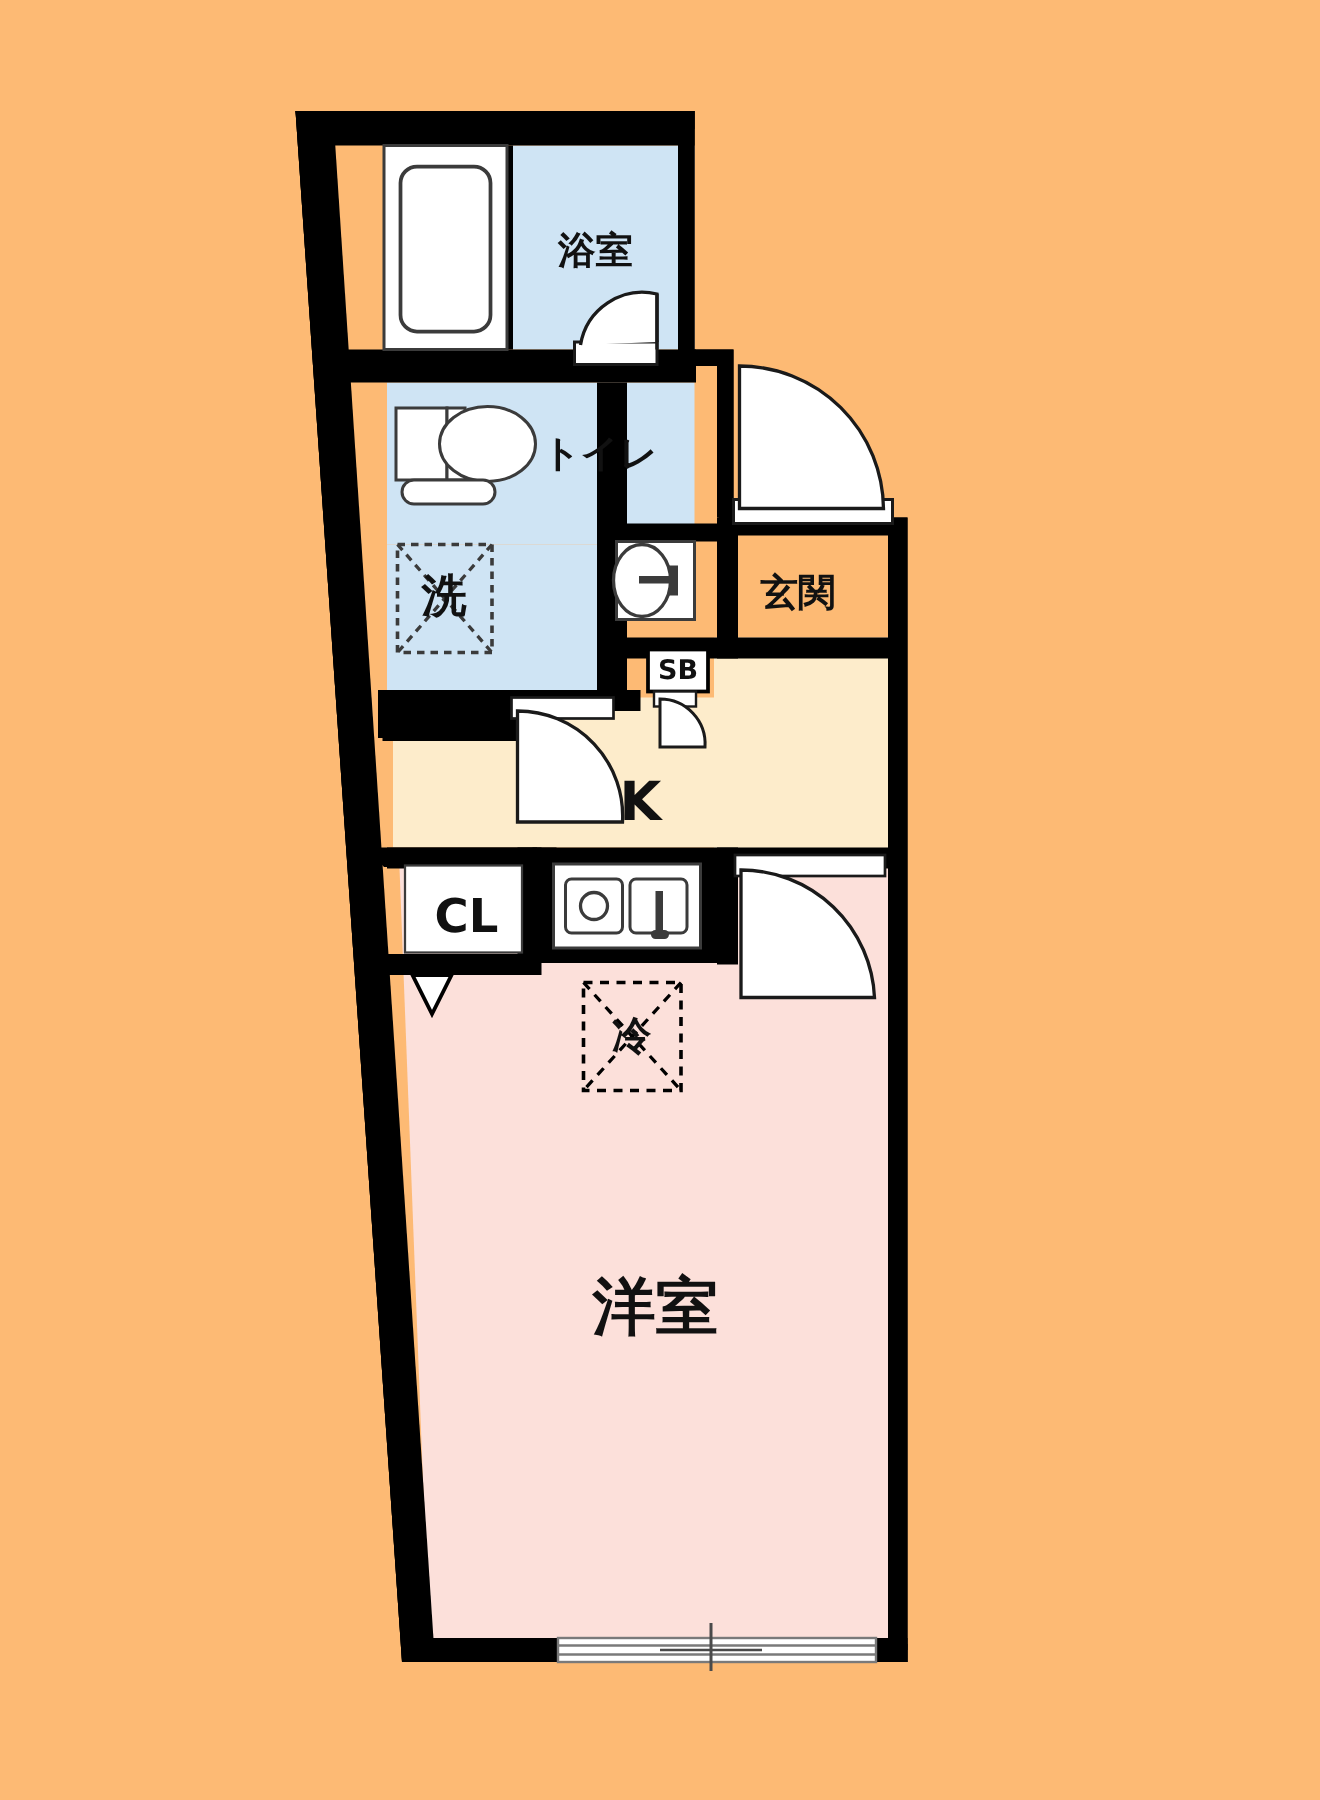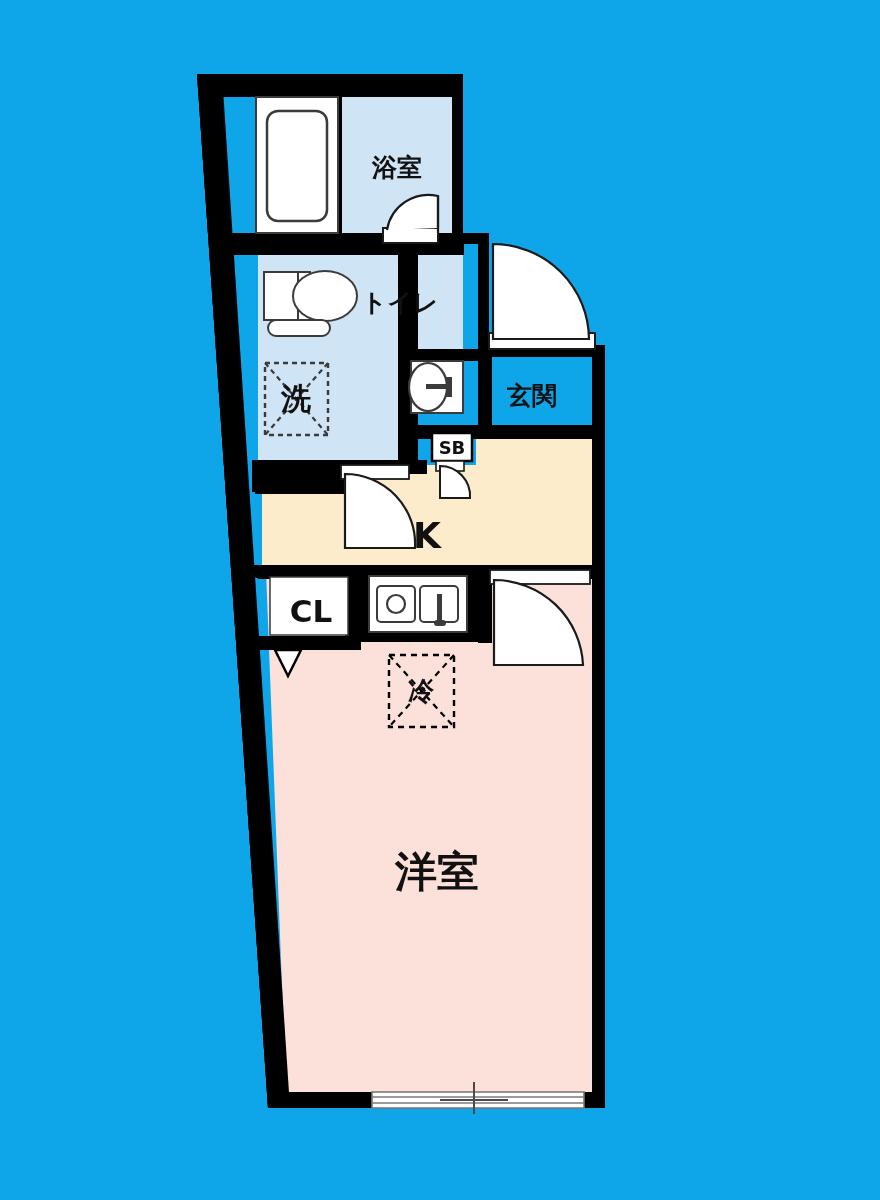--- a/index.html
+++ b/index.html
@@ -10,21 +10,21 @@
   body {
     width: 880px;
     height: 1200px;
     font-family: "Liberation Sans", sans-serif;
     overflow: hidden;
   }
   #floorplan-root {
     position: relative;
     width: 880px;
     height: 1200px;
-    background: #0ea5e9;
+    background: #fdba74;
   }
   svg#plan {
     display: block;
     width: 880px;
     height: 1200px;
   }
   .roomlabel {
     font-family: "DejaVu Sans", "Liberation Sans", sans-serif;
     font-weight: 700;
     fill: #111111;

